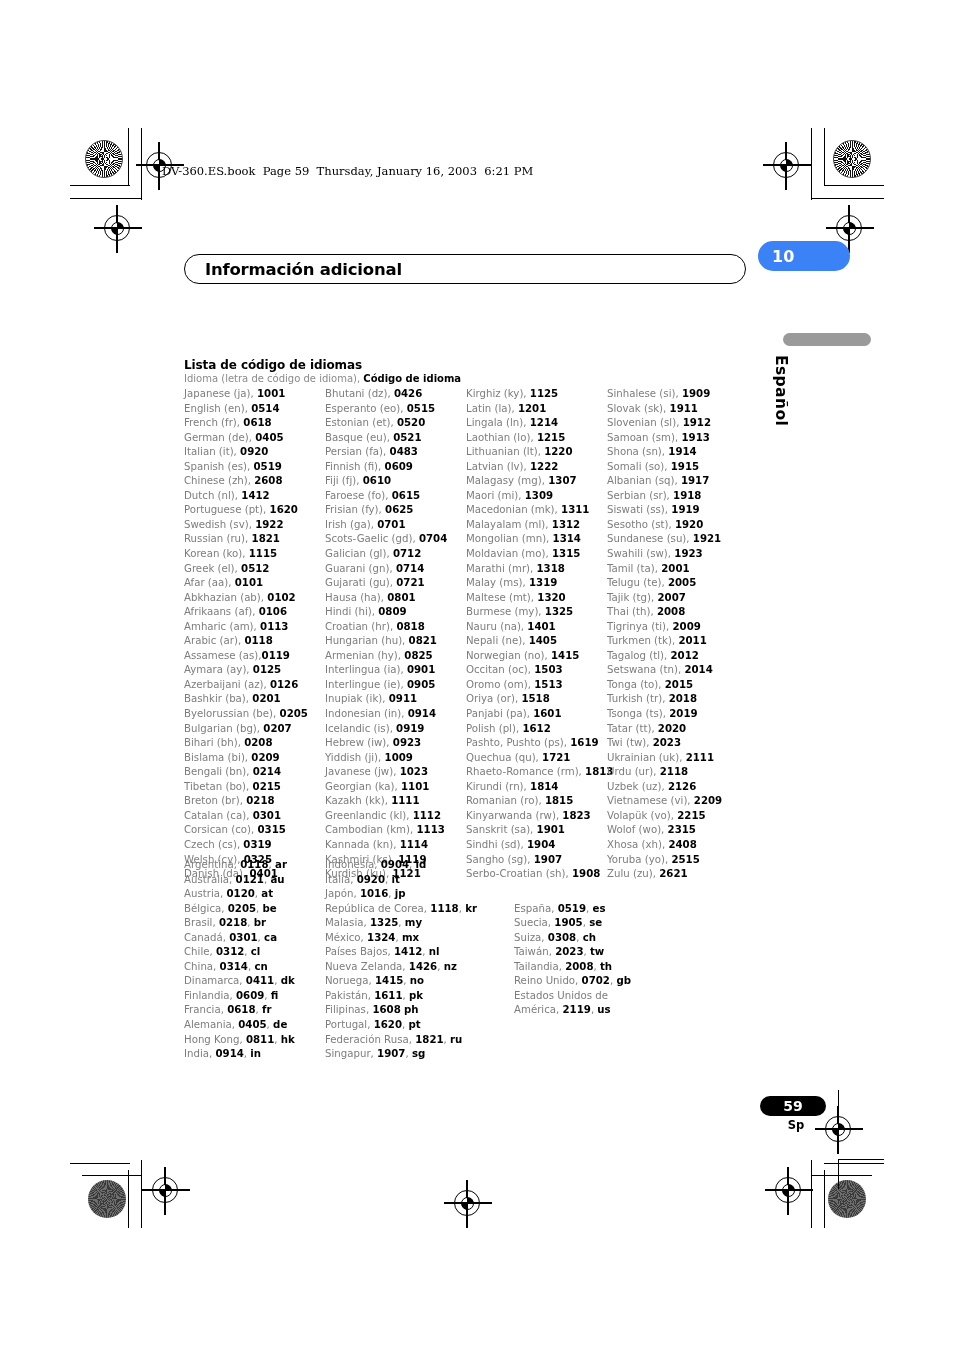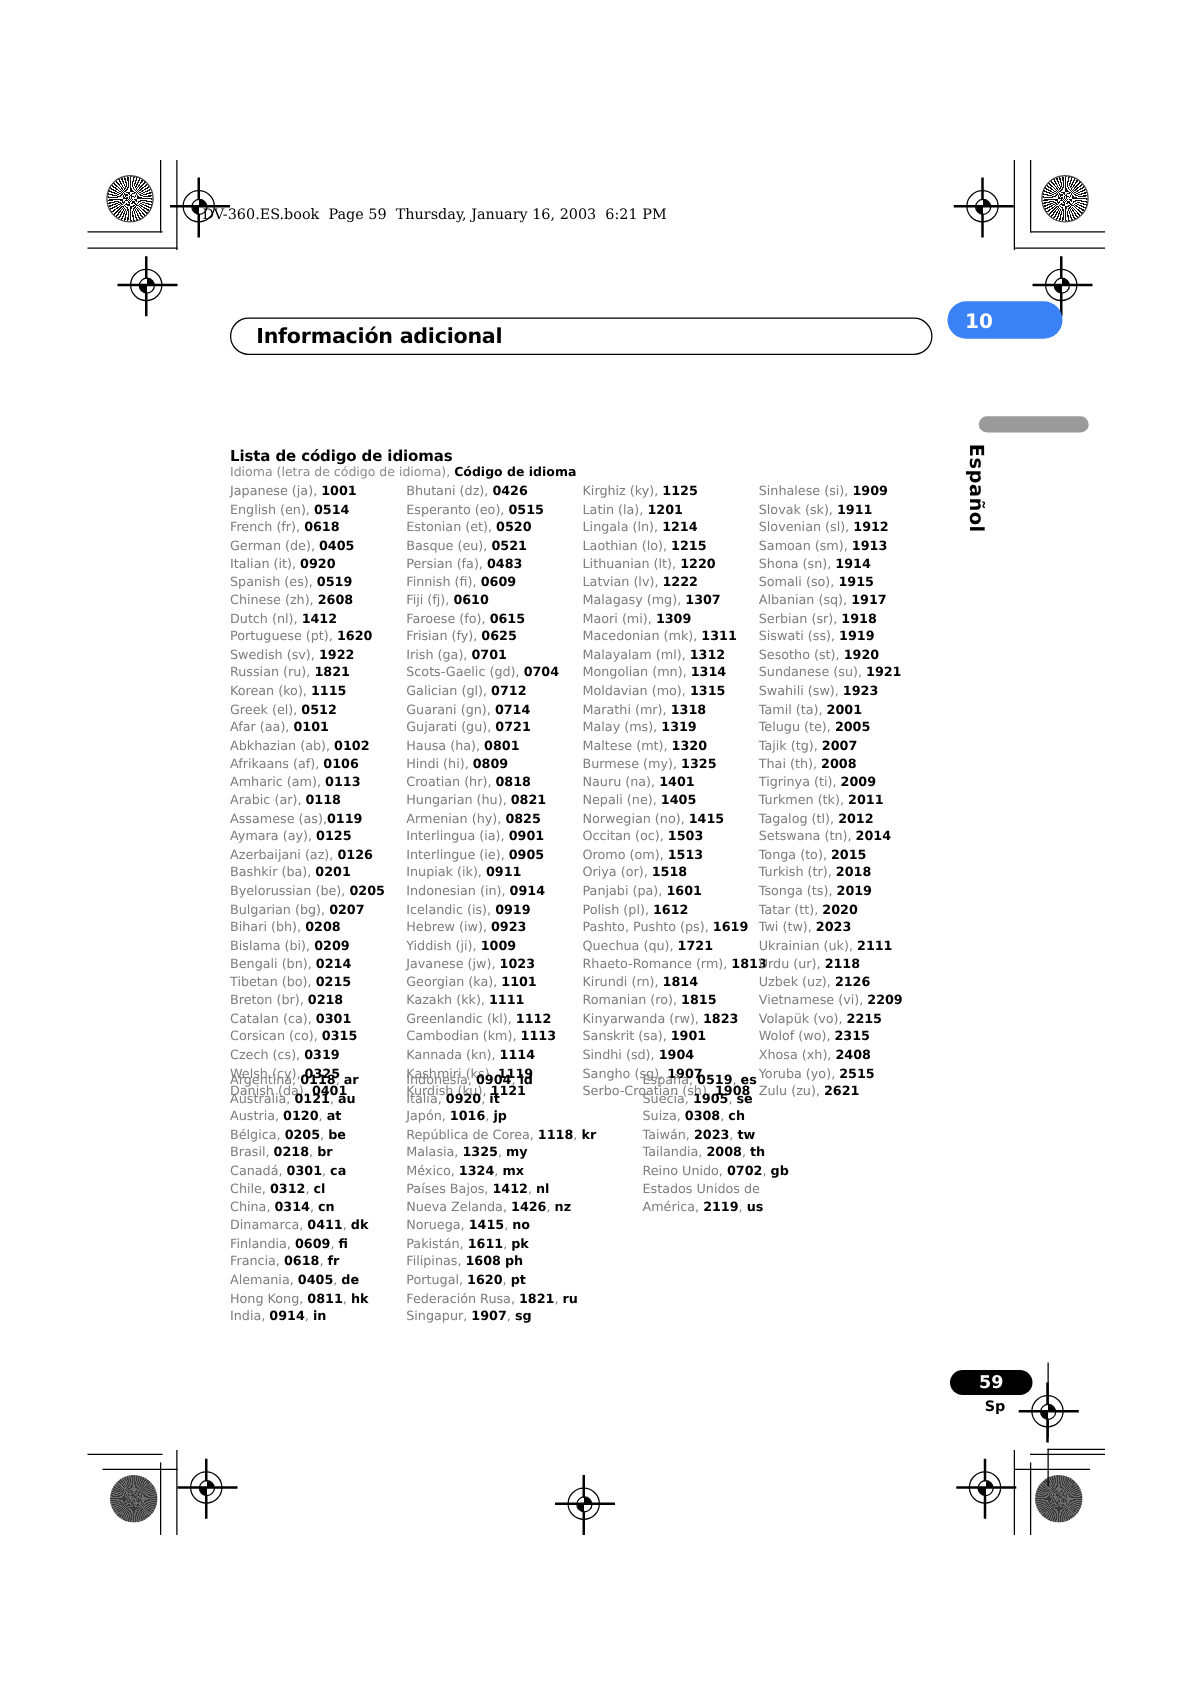--- a/index.html
+++ b/index.html
@@ -158,21 +158,21 @@
   }
   .sec-legend {
     font-size: 10px;
     color: #8a8a8a;
     margin: 0 0 3px 0;
     white-space: nowrap;
   }
   .sec-legend b { color: #000; font-weight: bold; }
 
   .cols { display: flex; }
-  .col { display: flex; flex-direction: column; }
+  .col { display: flex; flex-direction: column; justify-content: center; }
   .entry {
     font-size: 10.2px;
     line-height: 14.55px;
     color: #7d7d7d;
     white-space: nowrap;
   }
   .entry b { color: #000; font-weight: bold; }
 
   
   #lang-cols .col { width: 141px; }

